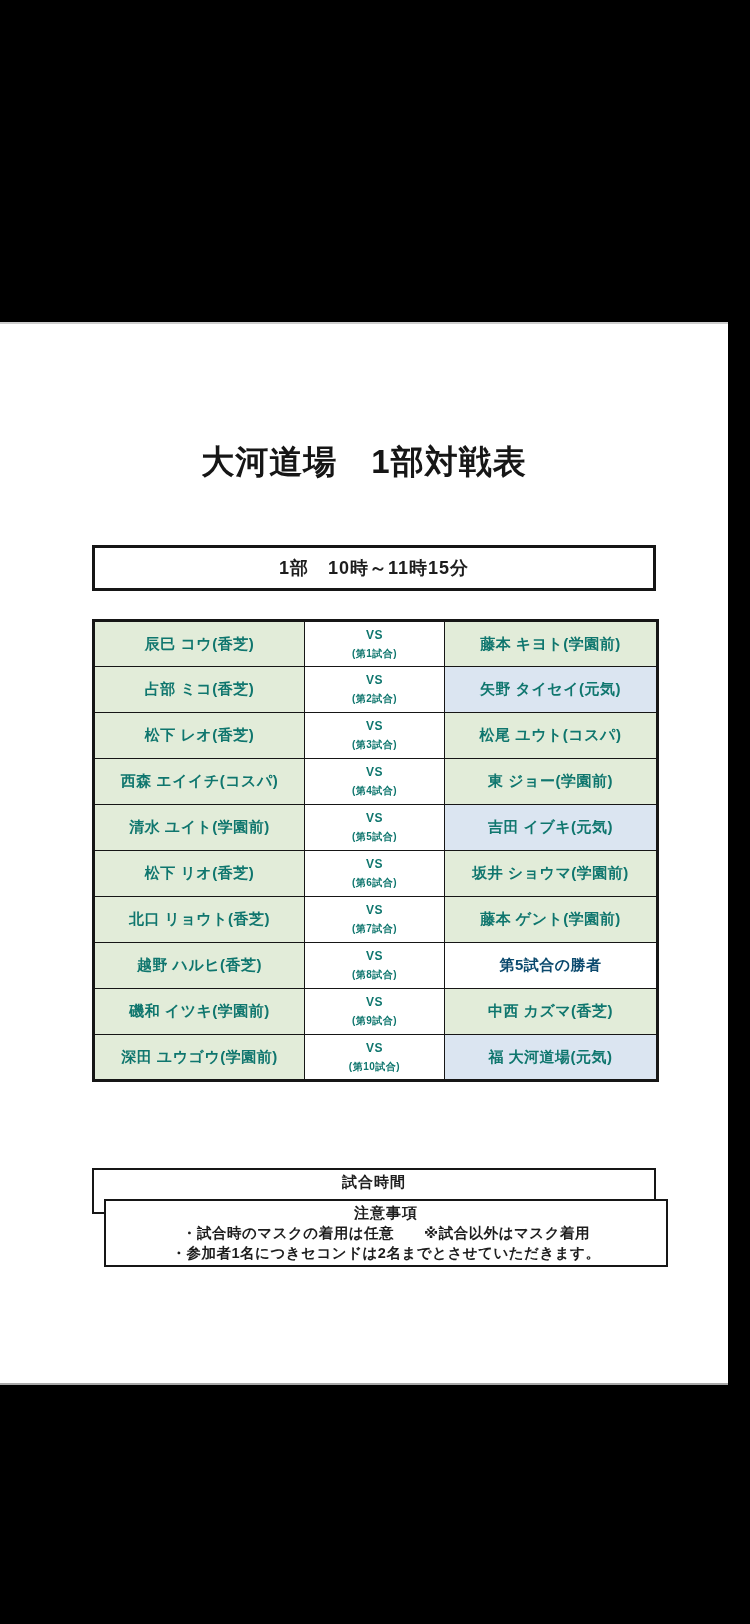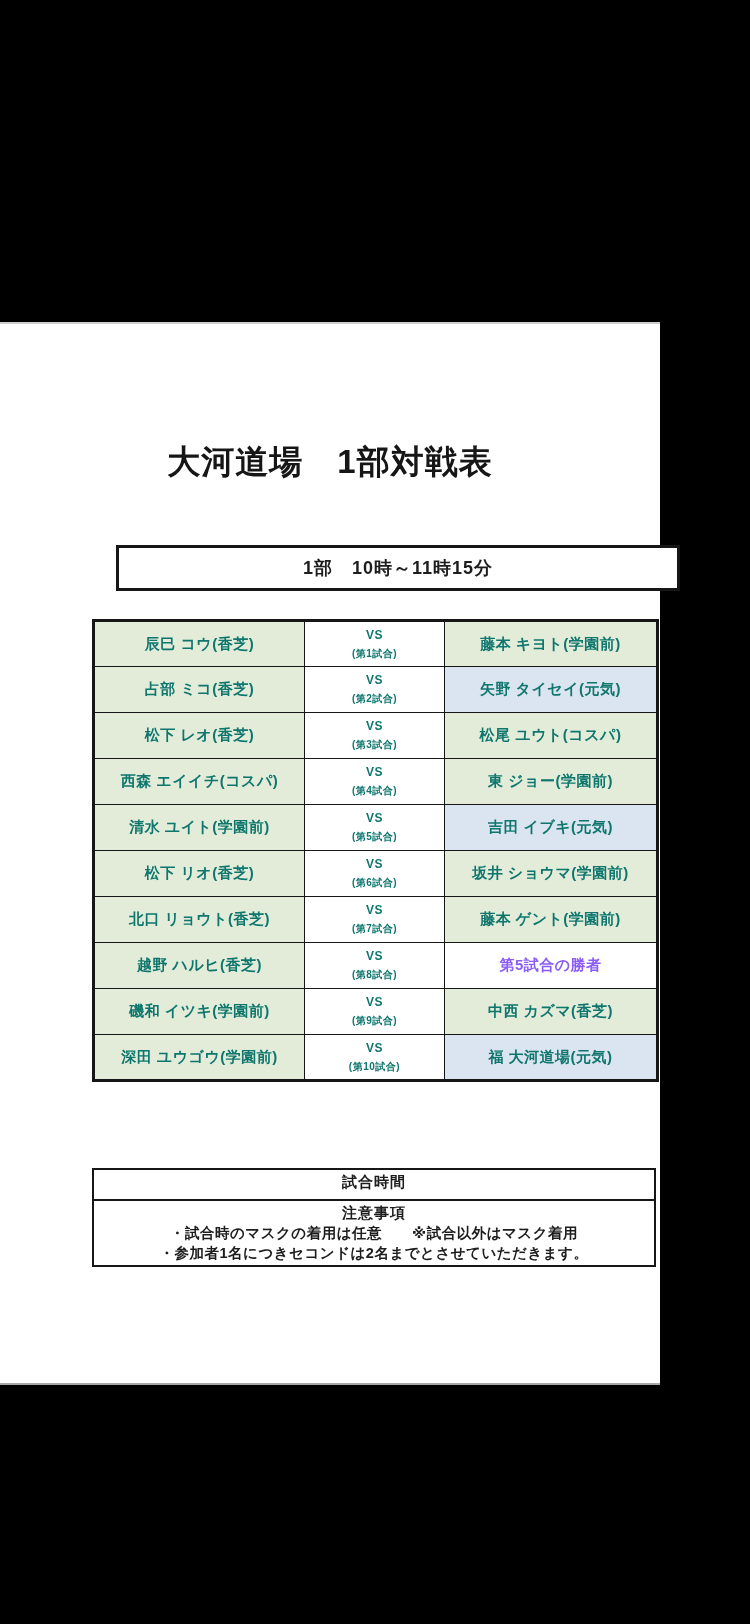--- a/index.html
+++ b/index.html
@@ -5,57 +5,57 @@
   html,body{margin:0;padding:0;}
   body{
     width:750px;height:1624px;position:relative;background:#000;
     font-family:"Liberation Sans","DejaVu Sans",sans-serif;
     -webkit-font-smoothing:antialiased;
   }
   .letterbox{position:absolute;left:0;width:750px;background:#000;}
   .letterbox.top{top:0;height:322px;}
   .letterbox.bottom{top:1385px;height:239px;}
   .sheet{
-    position:absolute;left:0;top:322px;width:660px;height:1063px;
+    position:absolute;left:0;top:322px;width:728px;height:1063px;
     background:#ffffff;box-sizing:border-box;
     border-top:2px solid #cdcdcd;border-bottom:2px solid #a8a8a8;
   }
   .doc-title{
     position:absolute;top:116px;left:0;width:100%;text-align:center;
     font-size:33px;font-weight:bold;color:#161616;letter-spacing:1px;
   }
   .session-box{
     position:absolute;left:92px;top:221px;width:564px;height:46px;
     border:3px solid #161616;box-sizing:border-box;background:#fff;
     display:flex;align-items:center;justify-content:center;
-    font-size:18px;font-weight:bold;color:#1d1d1d;letter-spacing:1px;margin-left:24px;
+    font-size:18px;font-weight:bold;color:#1d1d1d;letter-spacing:1px;
   }
   table.bracket{
     position:absolute;left:92px;top:295px;width:564px;
     border-collapse:collapse;table-layout:fixed;
     border:3px solid #161616;
   }
   .bracket td{
     border:1.6px solid #161616;height:46px;box-sizing:border-box;
     text-align:center;vertical-align:middle;padding:0;
     font-size:15px;font-weight:bold;color:#0f766e;letter-spacing:0.5px;
   }
   .bracket td.green{background:#e2ecd9;}
   .bracket td.blue{background:#dbe5f1;}
-  .bracket td.pending{background:#ffffff;color:#8b5cf6;}
+  .bracket td.pending{background:#ffffff;color:#0c4a6e;}
   .bracket td.mid{background:#ffffff;}
   .vs{font-size:12px;line-height:19px;}
   .match-no{font-size:10px;line-height:18px;}
   .info-box{
     position:absolute;left:92px;width:564px;box-sizing:border-box;
     border:2.5px solid #161616;background:#fff;text-align:center;
     font-weight:bold;color:#1d1d1d;
   }
   .time-box{top:844px;height:46px;}
-  .notes-box{top:875px;height:68px;}
+  .notes-box{top:875px;height:68px;margin-left:12px;}
   .box-title{font-size:15px;line-height:20px;margin-top:2px;letter-spacing:1px;}
   .box-line{font-size:15px;line-height:20px;letter-spacing:0.5px;}
   .note-line{font-size:14.5px;line-height:20px;letter-spacing:0.5px;}
 </style>
 </head>
 <body>
 
 <div class="letterbox top"></div>
 <div class="letterbox bottom"></div>
 

